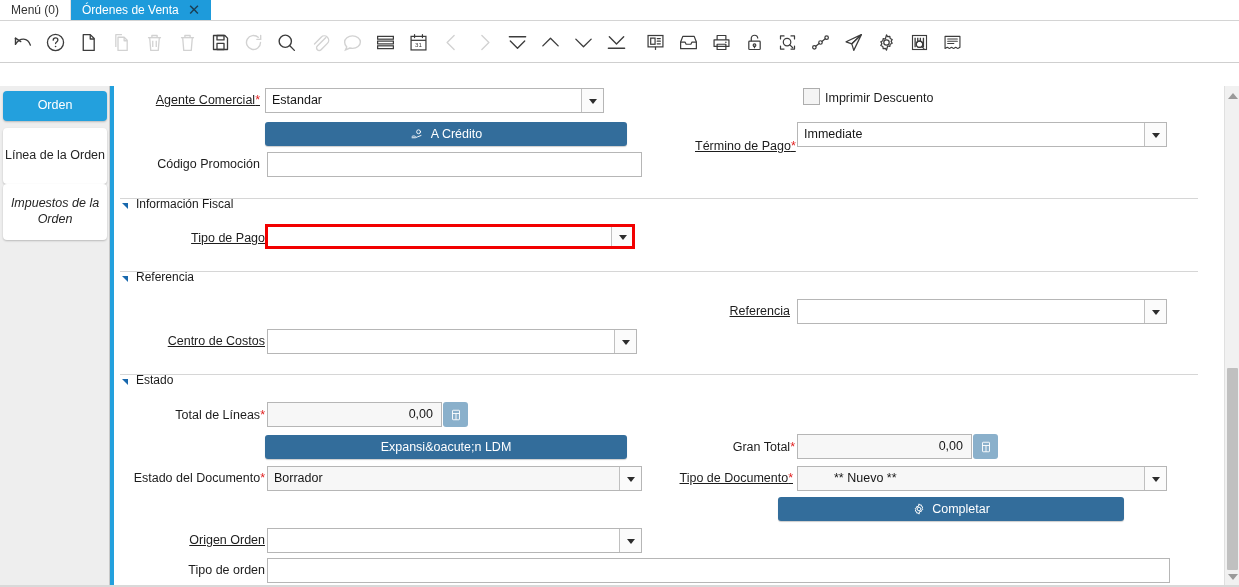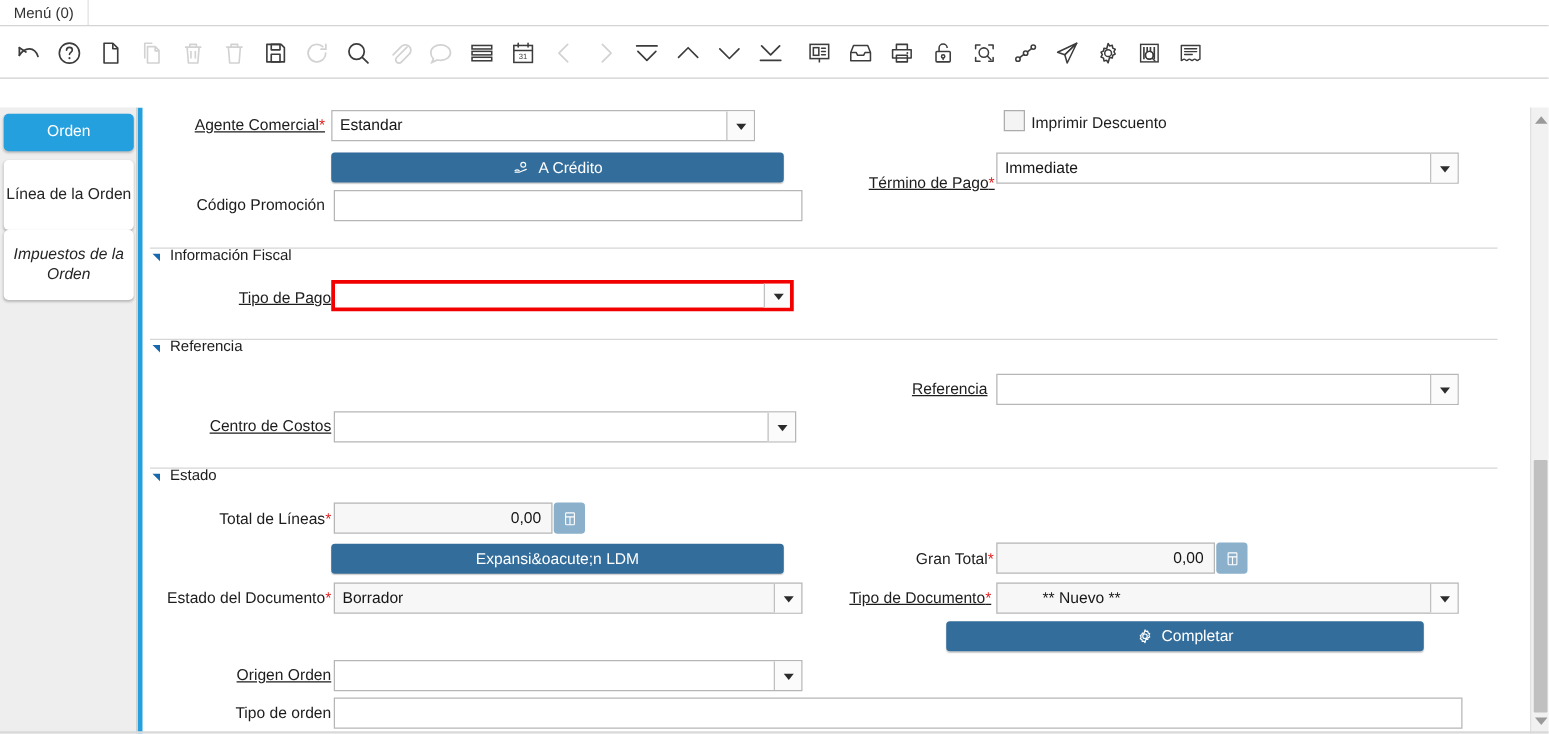--- a/index.html
+++ b/index.html
@@ -129,20 +129,24 @@
 </style>
 </head>
 <body>
 
 <div id="app">
 
   <div class="tabbar">
     <div class="tab">
       <span>Menú (0)</span>
     </div>
+    <div class="tab active">
+      <span>Órdenes de Venta</span>
+      <span class="tab-close">✕</span>
+    </div>
   </div>
 
   <div class="toolbar">
 
     <div class="tbtn">
       <svg width="21" height="21" viewBox="0 0 24 24" fill="none" stroke="currentColor" stroke-width="1.6" stroke-linecap="round" stroke-linejoin="round">
         <path d="M4 7 L4 14"></path>
           <path d="M4 7 L10 11"></path>
           <path d="M4 14 C9 6, 18 6, 21 15"></path>
       </svg>
@@ -502,21 +506,21 @@
       <span>Tipo de Documento</span><span class="req">*</span>
     </div>
     <div class="fld ro" style="left:687px; top:380px; width:370px;padding-left:36px;">
       <span>** Nuevo **</span>
       <div class="drop">
           <span class="caret"></span>
         </div>
     </div>
 
 
-    <div class="btnblue" style="left:647px; top:411px; width:382px;">
+    <div class="btnblue" style="left:668px; top:411px; width:346px;">
       <svg width="14" height="14" viewBox="0 0 24 24" fill="none" stroke="#ffffff" stroke-width="1.6" stroke-linejoin="round">
         <circle cx="12" cy="12" r="3.1"></circle>
         <path d="M12 3.2l1.3 2.2 2.5-.5.4 2.5 2.3 1.1-1.2 2.2 1.2 2.2-2.3 1.1-.4 2.5-2.5-.5L12 20.8l-1.3-2.2-2.5.5-.4-2.5-2.3-1.1 1.2-2.2-1.2-2.2 2.3-1.1.4-2.5 2.5.5z"></path>
       </svg>
       <span>Completar</span>
     </div>
 
     <div class="lbl link" style="left:45px; top:447px; width:110px;">Origen Orden</div>
     <div class="fld" style="left:157px; top:442px; width:375px;">
       <span></span>

